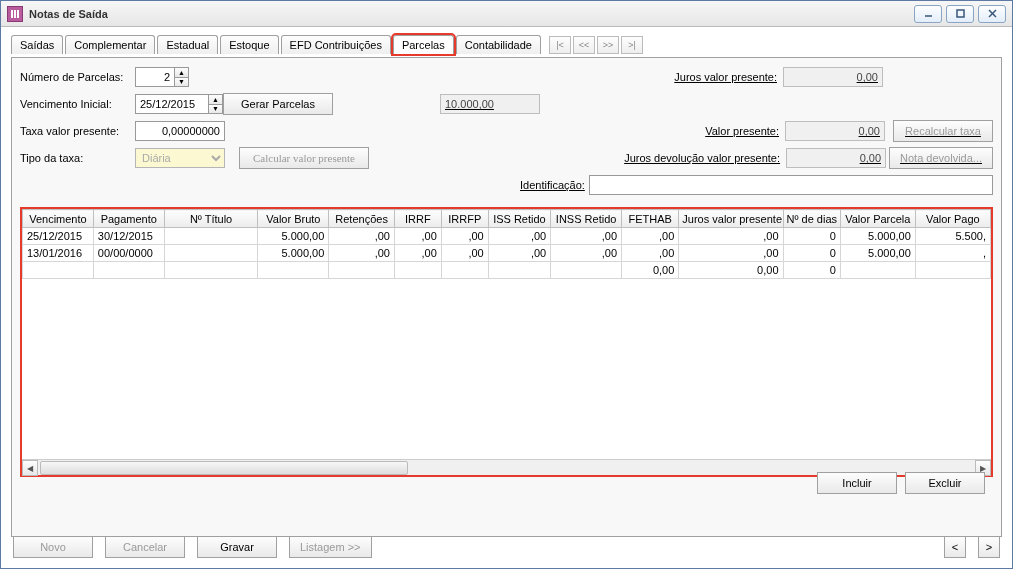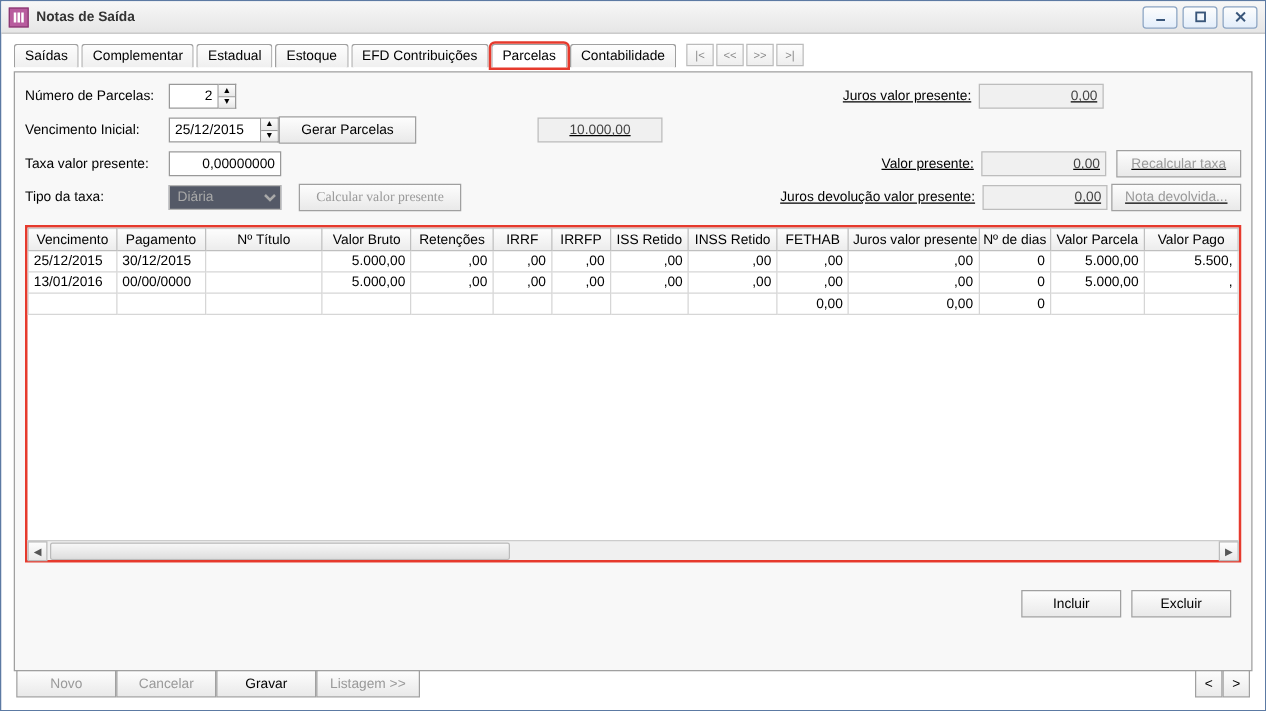--- a/index.html
+++ b/index.html
@@ -42,21 +42,21 @@
       cursor: pointer;
     }
     .tb-btn svg { width: 11px; height: 11px; stroke: #39567a; stroke-width: 1.5; fill: none; }
     .content {
       padding: 8px 10px;
     }
     .tabs {
       display: flex;
       gap: 0;
       margin-bottom: 3px;
-      align-items: flex-start;
+      align-items: center;
     }
     .tab {
       padding: 3px 8px;
       border: 1px solid #a0a0a0;
       border-bottom: none;
       background: linear-gradient(#fdfdfd, #efefef);
       margin-right: 2px;
       cursor: pointer;
       border-radius: 3px 3px 0 0;
     }
@@ -138,21 +138,21 @@
     }
     .btn:disabled { color: #9a9a9a; cursor: default; }
     .select {
       border: 1px solid #999;
       height: 20px;
       background: #fff;
       font-family: inherit;
       font-size: 11px;
       padding: 0 2px;
     }
-    .select:disabled { background: #0f172a; color: #888; }
+    .select:disabled { background: #fef9c3; color: #888; }
     .grid-wrapper {
       margin-top: 6px;
       border: 2px solid #e63a2d;
       background: #fff;
       height: 270px;
       display: flex;
       flex-direction: column;
     }
     .grid-scroll {
       overflow-x: auto;
@@ -211,21 +211,21 @@
       right: 16px;
       bottom: 42px;
       display: flex;
       gap: 8px;
     }
     .footer {
       position: absolute;
       left: 12px; right: 12px; bottom: 10px;
       display: flex;
       align-items: center;
-      gap: 0;
+      gap: 12px;
     }
     .footer .spacer { flex: 1; }
     .nav-sq {
       width: 22px; height: 22px;
       border: 1px solid #a0a0a0;
       background: linear-gradient(#fdfdfd,#eaeaea);
       display: flex; align-items: center; justify-content: center;
       cursor: pointer;
     }
   </style>
@@ -273,21 +273,21 @@
     <div class="nav-btns">
       <div class="nav-btn">|&lt;</div>
       <div class="nav-btn">&lt;&lt;</div>
       <div class="nav-btn">&gt;&gt;</div>
       <div class="nav-btn">&gt;|</div>
     </div>
   </div>
 
   <div class="tab-panel">
 
-    <div style="display:flex; ">
+    <div style="display:flex; gap:10px;">
 
       <div style="flex:0 0 410px;">
         <div class="frow">
           <span class="flabel">Número de Parcelas:</span>
           <div class="spin-group">
             <input class="finput" style="width: 40px; text-align: right;" value="2">
             <div class="spin-btns">
               <div class="spin-up">▲</div>
               <div class="spin-down">▼</div>
             </div>
@@ -317,32 +317,36 @@
         </div>
       </div>
 
       <div style="flex:1;text-decoration:underline;">
         <div class="frow">
           <span class="flabel-r">Juros valor presente:</span>
           <input class="finput ro" readonly="" style="width: 100px; text-align: right;" value="0,00">
           <div style="width:110px;"></div>
         </div>
         <div class="frow">
-          <input class="finput ro" readonly="" style="width: 100px; text-align: center;" value="10.000,00">
+          <input class="finput ro" readonly="" style="width: 100px; text-align: left;" value="10.000,00">
           <div style="width:110px;"></div>
         </div>
         <div class="frow">
           <span class="flabel-r">Valor presente:</span>
           <input class="finput ro" readonly="" style="width: 100px; text-align: right;" value="0,00">
           <button class="btn" disabled="" style="margin-left:8px; min-width:100px;">Recalcular taxa</button>
         </div>
         <div class="frow">
           <span class="flabel-r">Juros devolução valor presente:</span>
           <input class="finput ro" readonly="" style="width: 100px; text-align: right;" value="0,00">
           <button class="btn" disabled="" style="margin-left:3px; min-width:100px;">Nota devolvida...</button>
+        </div>
+        <div class="frow">
+          <span style="width:auto; padding-left:80px; padding-right:4px;">Identificação:</span>
+          <input class="finput" style="flex: 1 1 0%;" value="">
         </div>
       </div>
     </div>
 
     <div class="grid-wrapper">
       <div class="grid-scroll">
         <table class="grid">
           <colgroup>
             <col style="width:68px">
               <col style="width:68px">

